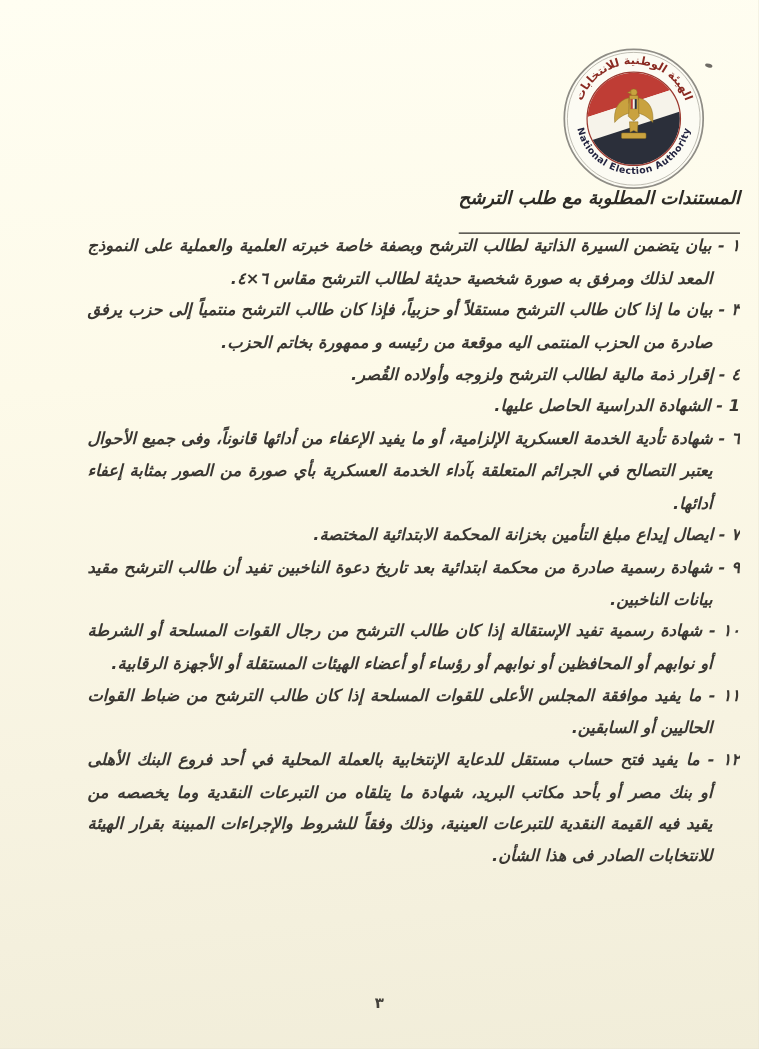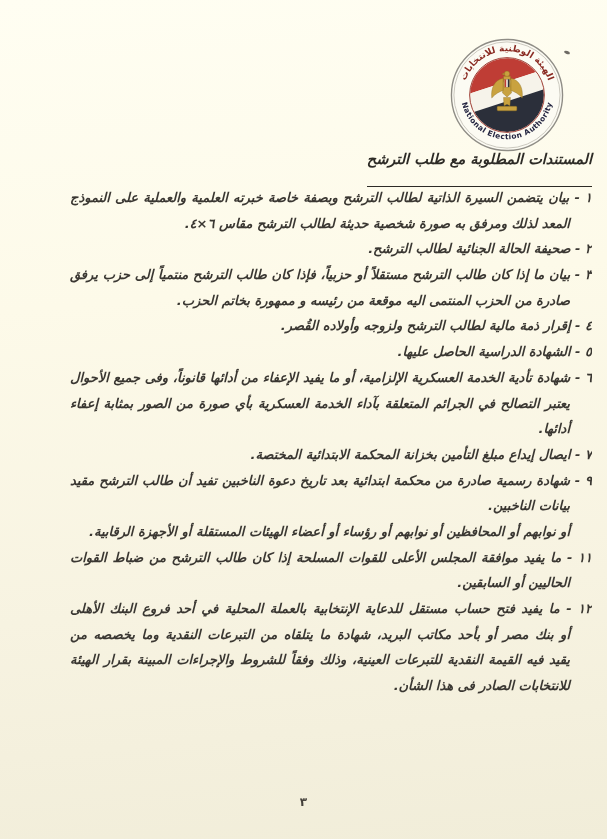--- a/index.html
+++ b/index.html
@@ -87,54 +87,52 @@
 
   <div class="title">المستندات المطلوبة مع طلب الترشح</div>
 
   <div class="content">
 
     <div>
       <div class="ln j">١ - بيان يتضمن السيرة الذاتية لطالب الترشح وبصفة خاصة خبرته العلمية والعملية على النموذج</div>
       <div class="ln cont">المعد لذلك ومرفق به صورة شخصية حديثة لطالب الترشح مقاس ٦×٤.</div>
     </div>
 
-    <div>
-      <div class="ln">٢ - صحيفة الحالة الجنائية لطالب الترشح.</div>
-    </div>
 
     <div>
       <div class="ln j">٣ - بيان ما إذا كان طالب الترشح مستقلاً أو حزبياً، فإذا كان طالب الترشح منتمياً إلى حزب يرفق شهادة</div>
       <div class="ln cont">صادرة من الحزب المنتمى اليه موقعة من رئيسه و ممهورة بخاتم الحزب.</div>
     </div>
 
     <div>
       <div class="ln">٤ - إقرار ذمة مالية لطالب الترشح ولزوجه وأولاده القُصر.</div>
     </div>
 
     <div>
-      <div class="ln">٥ - الشهادة الدراسية الحاصل عليها.</div>
+      <div class="ln">1 - الشهادة الدراسية الحاصل عليها.</div>
     </div>
 
     <div>
       <div class="ln j">٦ - شهادة تأدية الخدمة العسكرية الإلزامية، أو ما يفيد الإعفاء من أدائها قانوناً، وفى جميع الأحوال لا</div>
       <div class="ln cont j">يعتبر التصالح في الجرائم المتعلقة بآداء الخدمة العسكرية بأي صورة من الصور بمثابة إعفاء من</div>
       <div class="ln cont">أدائها.</div>
     </div>
 
     <div>
       <div class="ln">٧ - ايصال إيداع مبلغ التأمين بخزانة المحكمة الابتدائية المختصة.</div>
     </div>
 
 
     <div>
       <div class="ln j">٩ - شهادة رسمية صادرة من محكمة ابتدائية بعد تاريخ دعوة الناخبين تفيد أن طالب الترشح مقيد بقاعدة</div>
       <div class="ln cont">بيانات الناخبين.</div>
     </div>
 
     <div>
+      <div class="ln j">١٠ - شهادة رسمية تفيد الإستقالة إذا كان طالب الترشح من رجال القوات المسلحة أو الشرطة</div>
       <div class="ln cont">أو نوابهم أو المحافظين أو نوابهم أو رؤساء أو أعضاء الهيئات المستقلة أو الأجهزة الرقابية.</div>
     </div>
 
     <div>
       <div class="ln j">١١ - ما يفيد موافقة المجلس الأعلى للقوات المسلحة إذا كان طالب الترشح من ضباط القوات المسلحة</div>
       <div class="ln cont">الحاليين أو السابقين.</div>
     </div>
 
     <div>
       <div class="ln j">١٢ - ما يفيد فتح حساب مستقل للدعاية الإنتخابية بالعملة المحلية في أحد فروع البنك الأهلى المصرى</div>

